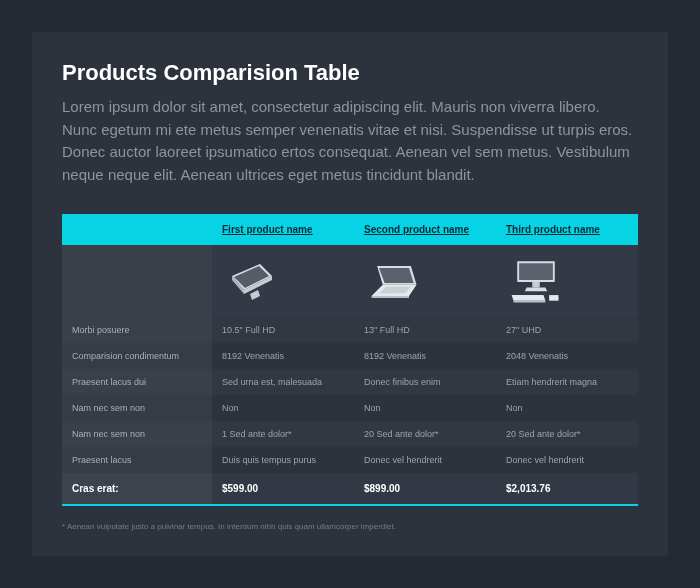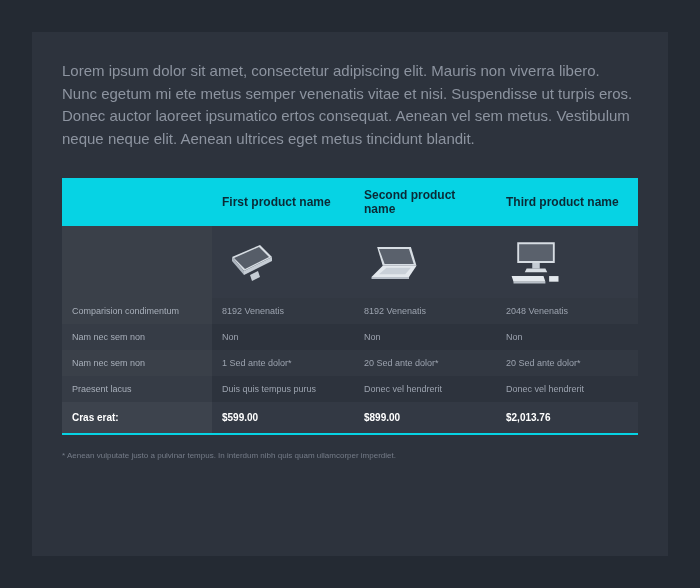--- a/index.html
+++ b/index.html
@@ -29,24 +29,25 @@
     line-height: 1.5;
     margin-bottom: 28px;
   }
   .table {
     width: 100%;
     border-collapse: collapse;
   }
   .header-row th {
     background: #06d3e4;
     color: #0b2a36;
-    font-size: 12px;
+    font-size: 10px;
     font-weight: 700;
     text-align: left;
     padding: 10px 10px;
+    text-decoration: underline;
   }
   .header-row th.corner {
     background: #06d3e4;
     width: 150px;
   }
   .icon-row td {
     background: #343a45;
     padding: 12px 10px;
     vertical-align: middle;
     text-align: left;
@@ -86,20 +87,21 @@
     color: #757c88;
   }
   th:nth-child(2), td:nth-child(2),
   th:nth-child(3), td:nth-child(3),
   th:nth-child(4), td:nth-child(4) { width: 142px; }
 </style>
 </head>
 <body>
 
 <div class="panel">
+  <div class="title">Products Comparision Table</div>
   <div class="intro">Lorem ipsum dolor sit amet, consectetur adipiscing elit. Mauris non viverra libero. Nunc egetum mi ete metus semper venenatis vitae et nisi. Suspendisse ut turpis eros. Donec auctor laoreet ipsumatico ertos consequat. Aenean vel sem metus. Vestibulum neque neque elit. Aenean ultrices eget metus tincidunt blandit.</div>
 
   <table class="table">
     <thead>
       <tr class="header-row">
         <th class="corner"></th>
         <th>First product name</th>
         <th>Second product name</th>
         <th>Third product name</th>
       </tr>
@@ -144,24 +146,36 @@
                 <polygon points="0,38 34,38 36,44 2,44" fill="#e3e8ed"></polygon>
                 <polygon points="2,44 36,44 36,46 2,46" fill="#b8bfc8"></polygon>
                 <polygon points="40,38 50,38 50,44 40,44" fill="#e3e8ed"></polygon>
               </g>
             </svg>
           </div>
         </td>
       </tr>
 
       <tr class="data-row">
+        <td class="label">Morbi posuere</td>
+        <td>10.5" Full HD</td>
+        <td>13" Full HD</td>
+        <td>27" UHD</td>
+      </tr>
+      <tr class="data-row">
         <td class="label">Comparision condimentum</td>
         <td>8192 Venenatis</td>
         <td>8192 Venenatis</td>
         <td>2048 Venenatis</td>
+      </tr>
+      <tr class="data-row">
+        <td class="label">Praesent lacus dui</td>
+        <td>Sed urna est, malesuada</td>
+        <td>Donec finibus enim</td>
+        <td>Etiam hendrerit magna</td>
       </tr>
       <tr class="data-row">
         <td class="label">Nam nec sem non</td>
         <td>Non</td>
         <td>Non</td>
         <td>Non</td>
       </tr>
       <tr class="data-row">
         <td class="label">Nam nec sem non</td>
         <td>1 Sed ante dolor*</td>

